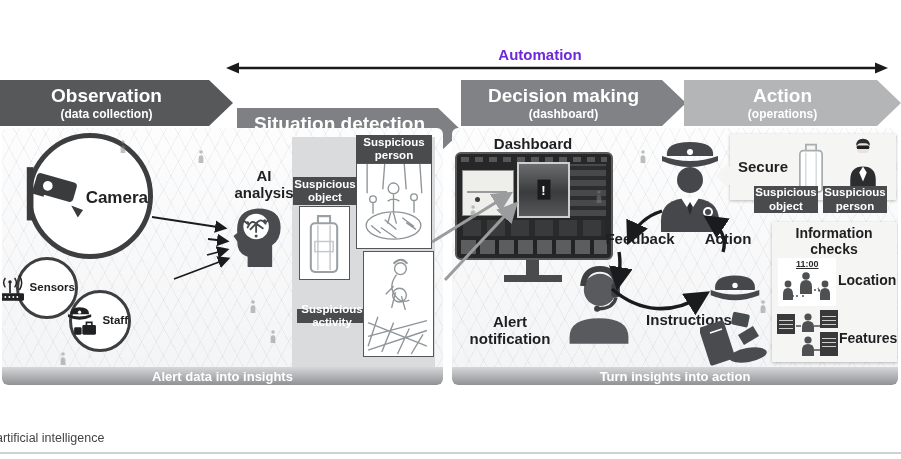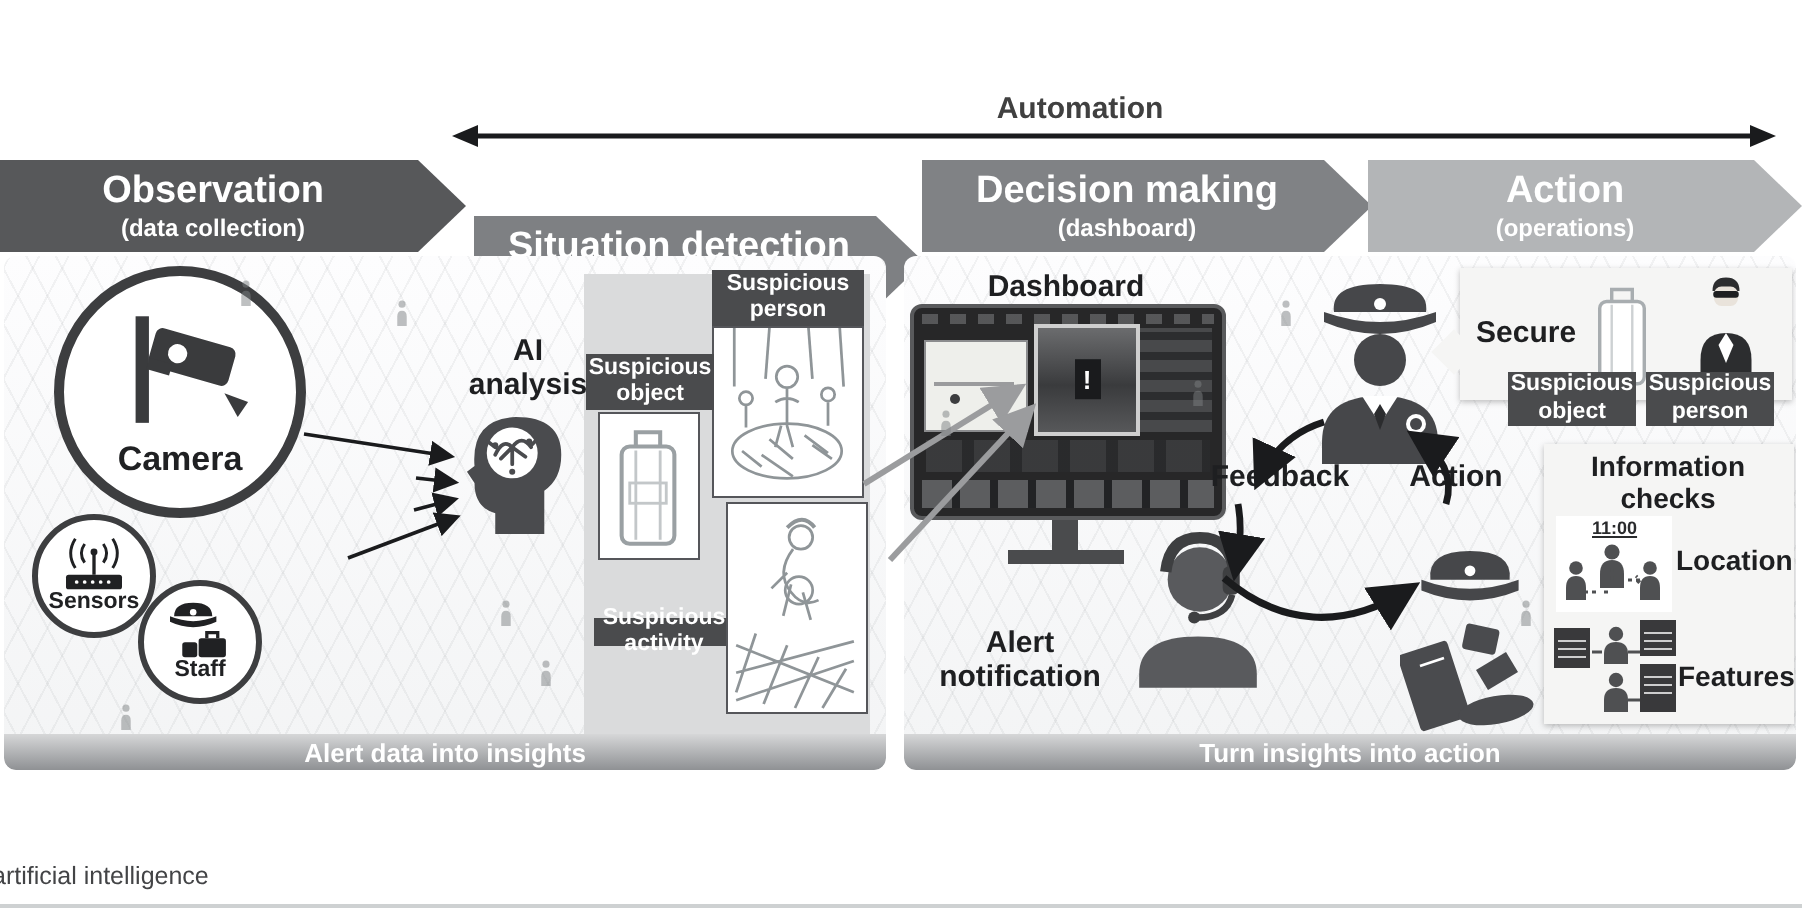--- a/index.html
+++ b/index.html
@@ -11,36 +11,36 @@
          align-items:center;color:#fff;box-sizing:border-box;padding-right:20px;
          clip-path:polygon(0 0,calc(100% - 24px) 0,100% 50%,calc(100% - 24px) 100%,0 100%);}
   .stage .t{font-size:19px;font-weight:bold;line-height:1;}
   .stage .s{font-size:12px;font-weight:bold;line-height:1;margin-top:3px;}
   #stage-1{left:0;width:233px;background:#57585a;}
   #stage-2{left:237px;width:225px;background:#7e8083;margin-top:28px;}
   #stage-3{left:461px;width:225px;background:#808285;}
   #stage-4{left:684px;width:217px;background:#b3b5b7;}
   
   .automation-label{position:absolute;left:440px;top:46px;width:200px;text-align:center;
-                    font-size:15px;font-weight:bold;color:#404040;}
+                    font-size:15px;font-weight:bold;color:#6d28d9;}
   
   .panel{position:absolute;top:128px;height:257px;border-radius:6px;overflow:hidden;
     background:
       repeating-linear-gradient(62deg, rgba(140,145,148,.10) 0 1px, transparent 1px 13px),
       repeating-linear-gradient(-62deg, rgba(140,145,148,.10) 0 1px, transparent 1px 13px),
       linear-gradient(#fdfdfe,#f3f4f5);}
   #panel-left{left:2px;width:441px;}
   #panel-right{left:452px;width:446px;}
   .banner{position:absolute;left:0;right:0;bottom:0;height:18px;display:flex;align-items:center;
           justify-content:center;color:#fff;font-weight:bold;font-size:13px;
           background:linear-gradient(#d6d7d8,#8f9194);border-radius:0 0 6px 6px;}
   .strip{position:absolute;left:290px;top:9px;width:143px;height:230px;background:#dadbdc;}
   
-  .bubble{position:absolute;background:#fff;border-radius:50%;display:flex;flex-direction:column;
-          align-items:center;justify-content:center;box-sizing:border-box;}
+  .bubble{position:absolute;background:#fff;border-radius:50%;display:flex;flex-direction:row;
+          align-items:center;justify-content:flex-end;box-sizing:border-box;}
   .bubble .lbl{font-weight:bold;color:#202123;line-height:1;}
   #camera-bubble{left:25px;top:5px;width:126px;height:126px;border:5px solid #3d3e40;}
   #camera-bubble .lbl{font-size:17px;margin-top:2px;}
   .small-bubble{border:3.5px solid #3d3e40;width:62px;height:62px;}
   .small-bubble .lbl{font-size:11.5px;}
   #sensors-bubble{left:14px;top:129px;}
   #staff-bubble{left:67px;top:162px;}
   #reports-bubble{left:139px;top:137px;}
   
   .big-label{position:absolute;font-weight:bold;color:#1e1f21;text-align:center;line-height:1.12;font-size:15px;}
@@ -243,20 +243,21 @@
         <path d="M22 23 Q24 5 40 5 Q56 5 58 23" stroke="#3e3f41" stroke-width="6" fill="none"></path>
         <rect x="52" y="20" width="9" height="15" rx="3.5" fill="#3e3f41"></rect>
         <path d="M57 35 Q54 47 39 47" stroke="#3e3f41" stroke-width="3.5" fill="none"></path>
         <circle cx="37" cy="47" r="3.2" fill="#3e3f41"></circle>
         <path d="M8 84 V77 Q8 57 39 57 Q70 57 70 77 V84 Z" fill="#595a5d"></path>
       </svg>
     </span>
 
     <div class="big-label" style="left:148px;top:103px;width:80px;">Feedback</div>
     <div class="big-label" style="left:246px;top:103px;width:60px;">Action</div>
+    <div class="big-label" style="left:178px;top:184px;width:118px;">Instructions</div>
 
     <span class="abs" style="left:203px;top:8px;">
       <svg width="70" height="96" viewBox="0 0 70 96">
         <path d="M12 20 Q10 6 35 6 Q60 6 58 20 Z" fill="#46474a"></path>
         <path d="M7 20 Q35 30 63 20 L63 25 Q35 37 7 25 Z" fill="#46474a"></path>
         <circle cx="35" cy="16" r="3" fill="#fff"></circle>
         <circle cx="35" cy="44" r="13" fill="#46474a"></circle>
         <path d="M6 96 V85 Q6 62 35 62 Q64 62 64 85 V96 Z" fill="#46474a"></path>
         <polygon points="35,76 26,62 44,62" fill="#fff"></polygon>
         <polygon points="35,66 32,71 35,79 38,71" fill="#2b2c2e"></polygon>

